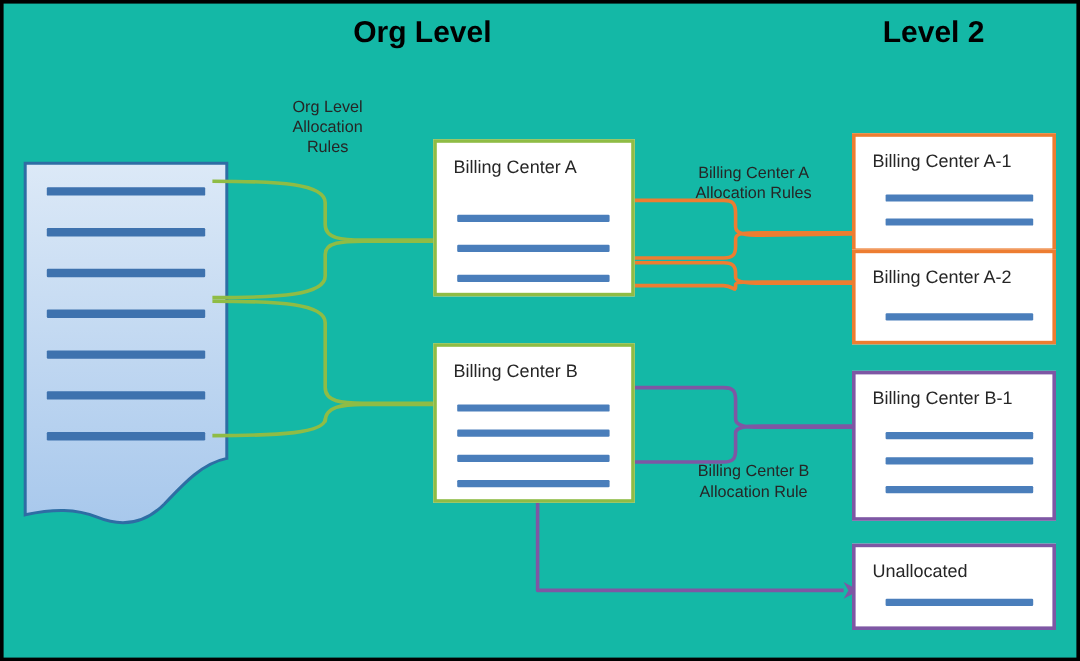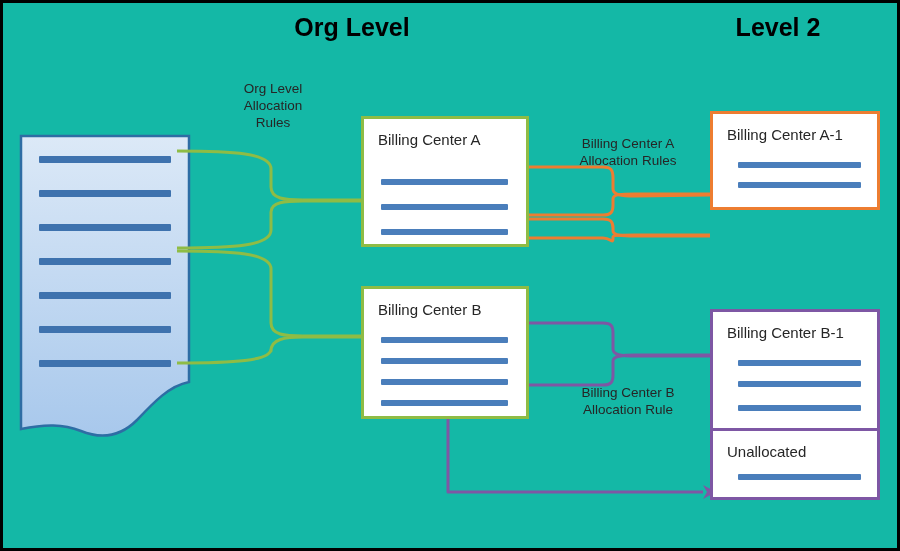--- a/index.html
+++ b/index.html
@@ -66,21 +66,21 @@
   }
   .g{border:3px solid #8FBC45;}
   .o{border:3px solid #ED7D31;}
   .p{border:3px solid #7E57A4;}
 
   #box-a{left:358px;top:113px;width:168px;height:131px;}
   #box-b{left:358px;top:283px;width:168px;height:133px;}
   #box-a1{left:707px;top:92px;width:170px;height:99px;margin-top:16px;}
   #box-a2{left:707px;top:205px;width:170px;height:79px;}
   #box-b1{left:707px;top:306px;width:170px;height:125px;}
-  #box-un{left:707px;top:425px;width:170px;height:72px;}
+  #box-un{left:707px;top:450px;width:170px;height:72px;}
 
   #box-a .title,#box-b .title{top:12px;}
   #box-a1 .title,#box-a2 .title,#box-b1 .title,#box-un .title{top:12px;}
 
   #box-a .bar{left:17px;width:127px;}
   #box-b .bar{left:17px;width:127px;}
   #box-a1 .bar,#box-a2 .bar,#box-b1 .bar,#box-un .bar{left:25px;width:123px;}
 
   
   #wires{position:absolute;left:0;top:0;width:894px;height:545px;pointer-events:none;}
@@ -161,20 +161,24 @@
     <div class="bar" style="top:90px"></div>
     <div class="bar" style="top:111px"></div>
   </div>
 
   <div class="box o" id="box-a1">
     <div class="title">Billing Center A-1</div>
     <div class="bar" style="top:48px"></div>
     <div class="bar" style="top:68px"></div>
   </div>
 
+  <div class="box o" id="box-a2">
+    <div class="title">Billing Center A-2</div>
+    <div class="bar" style="top:50px"></div>
+  </div>
 
   <div class="box p" id="box-b1">
     <div class="title">Billing Center B-1</div>
     <div class="bar" style="top:48px"></div>
     <div class="bar" style="top:69px"></div>
     <div class="bar" style="top:93px"></div>
   </div>
 
   <div class="box p" id="box-un">
     <div class="title">Unallocated</div>

